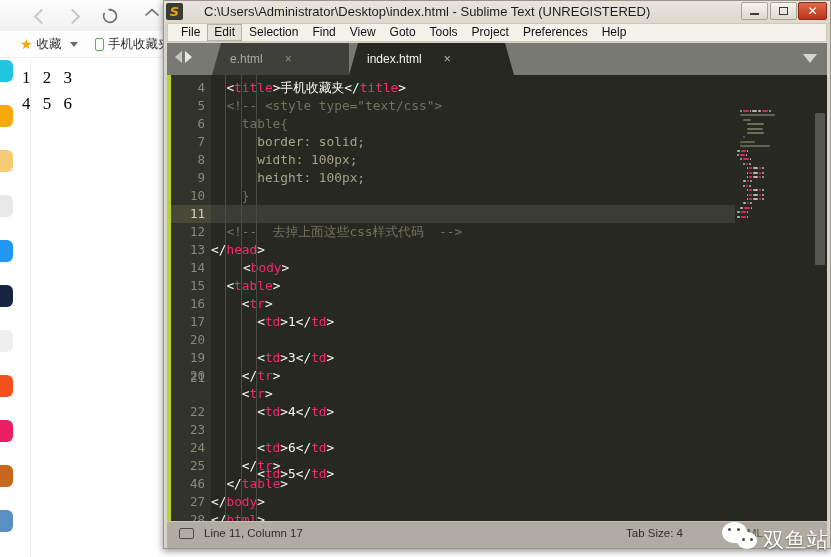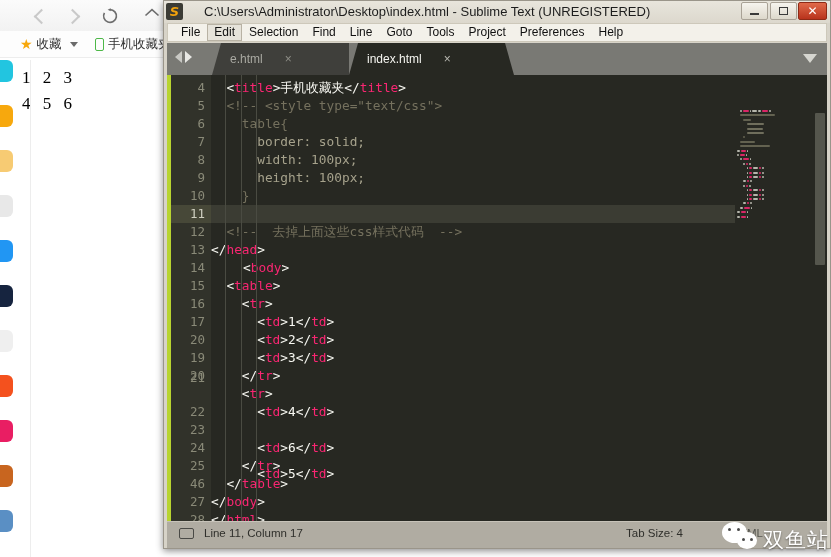--- a/index.html
+++ b/index.html
@@ -220,21 +220,21 @@
     <div class="wbtn" id="wbtn-close">
       <span class="glyph-close">✕</span>
     </div>
   </div>
 
   <div id="menu-bar">
       <div class="menu-item">File</div>
       <div class="menu-item active">Edit</div>
       <div class="menu-item">Selection</div>
       <div class="menu-item">Find</div>
-      <div class="menu-item">Line</div>
+      <div class="menu-item">View</div>
       <div class="menu-item">Goto</div>
       <div class="menu-item">Tools</div>
       <div class="menu-item">Project</div>
       <div class="menu-item">Preferences</div>
       <div class="menu-item">Help</div>
     </div>
 
   <div id="editor-frame">
 
     <div id="tab-bar">
@@ -291,21 +291,20 @@
           <div class="cline" style="top: 58px; padding-left: 46.2px;"><span class="t-prop">border: solid;</span></div>
           <div class="cline" style="top: 76px; padding-left: 46.2px;"><span class="t-prop">width: 100px;</span></div>
           <div class="cline" style="top: 94px; padding-left: 46.2px;"><span class="t-prop">height: 100px;</span></div>
           <div class="cline" style="top: 112px; padding-left: 30.8px;"><span class="t-comment">}</span></div>
           <div class="cline" style="top: 148px; padding-left: 15.4px;"><span class="t-comment">&lt;!--  去掉上面这些css样式代码  --&gt;</span></div>
           <div class="cline" style="top: 166px; padding-left: 0px;"><span class="t-punct">&lt;/</span><span class="t-tag">head</span><span class="t-punct">&gt;</span></div>
           <div class="cline" style="top: 184px; padding-left: 0px; margin-left: 32px;"><span class="t-punct">&lt;</span><span class="t-tag">body</span><span class="t-punct">&gt;</span></div>
           <div class="cline" style="top: 202px; padding-left: 15.4px;"><span class="t-punct">&lt;</span><span class="t-tag">table</span><span class="t-punct">&gt;</span></div>
           <div class="cline" style="top: 220px; padding-left: 30.8px;"><span class="t-punct">&lt;</span><span class="t-tag">tr</span><span class="t-punct">&gt;</span></div>
           <div class="cline" style="top: 238px; padding-left: 46.2px;"><span class="t-punct">&lt;</span><span class="t-tag">td</span><span class="t-punct">&gt;1&lt;/</span><span class="t-tag">td</span><span class="t-punct">&gt;</span></div>
-          <div class="cline" style="top: 256px; padding-left: 46.2px;"><span class="t-punct">&lt;</span><span class="t-tag">td</span><span class="t-punct">&gt;2&lt;/</span><span class="t-tag">td</span><span class="t-punct">&gt;</span></div>
           <div class="cline" style="top: 274px; padding-left: 46.2px;"><span class="t-punct">&lt;</span><span class="t-tag">td</span><span class="t-punct">&gt;3&lt;/</span><span class="t-tag">td</span><span class="t-punct">&gt;</span></div>
           <div class="cline" style="top: 292px; padding-left: 30.8px;"><span class="t-punct">&lt;/</span><span class="t-tag">tr</span><span class="t-punct">&gt;</span></div>
           <div class="cline" style="top: 310px; padding-left: 30.8px;"><span class="t-punct">&lt;</span><span class="t-tag">tr</span><span class="t-punct">&gt;</span></div>
           <div class="cline" style="top: 328px; padding-left: 46.2px;"><span class="t-punct">&lt;</span><span class="t-tag">td</span><span class="t-punct">&gt;4&lt;/</span><span class="t-tag">td</span><span class="t-punct">&gt;</span></div>
           <div class="cline" style="top: 346px; padding-left: 46.2px; margin-top: 44px;"><span class="t-punct">&lt;</span><span class="t-tag">td</span><span class="t-punct">&gt;5&lt;/</span><span class="t-tag">td</span><span class="t-punct">&gt;</span></div>
           <div class="cline" style="top: 364px; padding-left: 46.2px;"><span class="t-punct">&lt;</span><span class="t-tag">td</span><span class="t-punct">&gt;6&lt;/</span><span class="t-tag">td</span><span class="t-punct">&gt;</span></div>
           <div class="cline" style="top: 382px; padding-left: 30.8px;"><span class="t-punct">&lt;/</span><span class="t-tag">tr</span><span class="t-punct">&gt;</span></div>
           <div class="cline" style="top: 400px; padding-left: 15.4px;"><span class="t-punct">&lt;/</span><span class="t-tag">table</span><span class="t-punct">&gt;</span></div>
           <div class="cline" style="top: 418px; padding-left: 0px;"><span class="t-punct">&lt;/</span><span class="t-tag">body</span><span class="t-punct">&gt;</span></div>
           <div class="cline" style="top: 436px; padding-left: 0px;"><span class="t-punct">&lt;/</span><span class="t-tag">html</span><span class="t-punct">&gt;</span></div>

